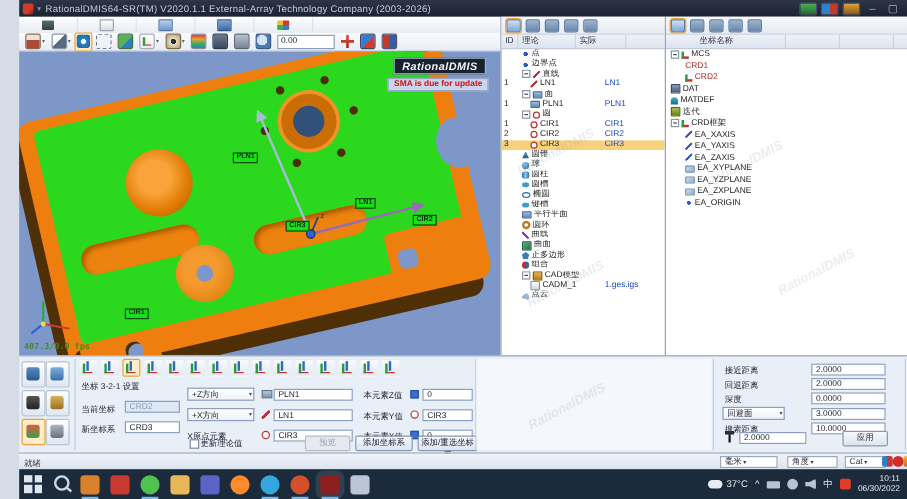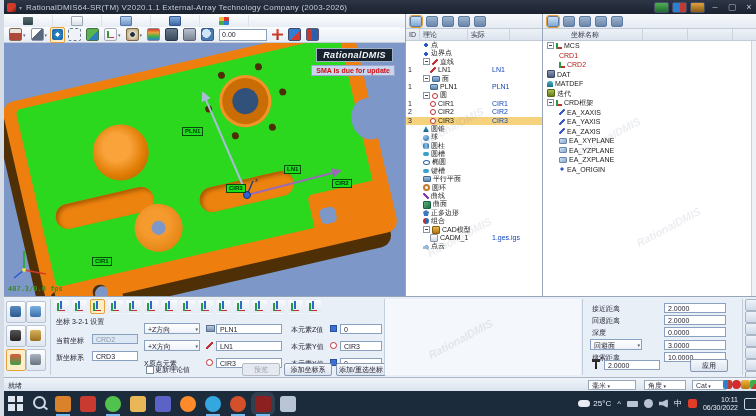--- a/index.html
+++ b/index.html
@@ -1,17 +1,17 @@
 <!DOCTYPE html>
 <html><head>
 <meta charset="utf-8">
 <style>
   html,body{margin:0;padding:0;}
   body{width:756px;height:416px;overflow:hidden;font-family:"Liberation Sans","DejaVu Sans",sans-serif;background:#d6dce6;position:relative;}
-  .app{position:absolute;left:4px;top:0;width:620px;height:416px;border-radius:31px;}
+  .app{position:absolute;left:16px;top:0;width:620px;height:416px;border-radius:31px;}
 
   
   .titlebar{position:absolute;left:0;top:0;width:756px;height:14px;background:linear-gradient(#2d3647,#1b2230);display:flex;align-items:center;color:#c3ccd9;font-size:8px;}
   .appicon{width:9px;height:9px;margin:0 3px 0 3px;background:linear-gradient(135deg,#d33a2a 60%,#7a1a12);border-radius:2px;}
   .appcaret{color:#8b95a6;font-size:6px;margin-right:4px;}
   .tb-title{white-space:nowrap;letter-spacing:.2px;}
   .tb-right{margin-left:auto;display:flex;align-items:center;gap:3px;padding-right:4px;}
   .tbtool{width:13px;height:9px;border-radius:2px;border:1px solid #44506a;}
   .tbtool.t1{background:linear-gradient(#4fae53,#1f6c2d);}
   .tbtool.t2{background:linear-gradient(90deg,#2f7fd1 50%,#c23b30 50%);}
@@ -782,21 +782,21 @@
         <div class="tkic" style="background: rgb(91, 99, 199);"></div>
         <div class="tkic" style="background: rgb(255, 138, 42); border-radius: 50%;"></div>
         <div class="tkic running" style="background: rgb(52, 168, 222); border-radius: 50%;"></div>
         <div class="tkic running" style="background: rgb(212, 80, 42); border-radius: 50%;"></div>
         <div class="tkic running active" style="background: rgb(140, 31, 31);"></div>
         <div class="tkic" style="background: rgb(185, 196, 212);"></div>
       </div>
     <div class="tray">
       <div class="cloudt">
         <div class="cloud"></div>
-        <span>25°C</span>
+        <span>37°C</span>
       </div>
       <span>^</span>
       <div class="mini" style="border-radius:1px;width:11px;height:6px;"></div>
       <div class="mini" style="border-radius:50%;"></div>
       <div class="mini" style="clip-path:polygon(0 30%,40% 30%,100% 0,100% 100%,40% 70%,0 70%);"></div>
       <span>中</span>
       <div class="mini" style="background:#e03c2a;"></div>
       <div class="clock">
         <div>10:11</div>
         <div>06/30/2022</div>

